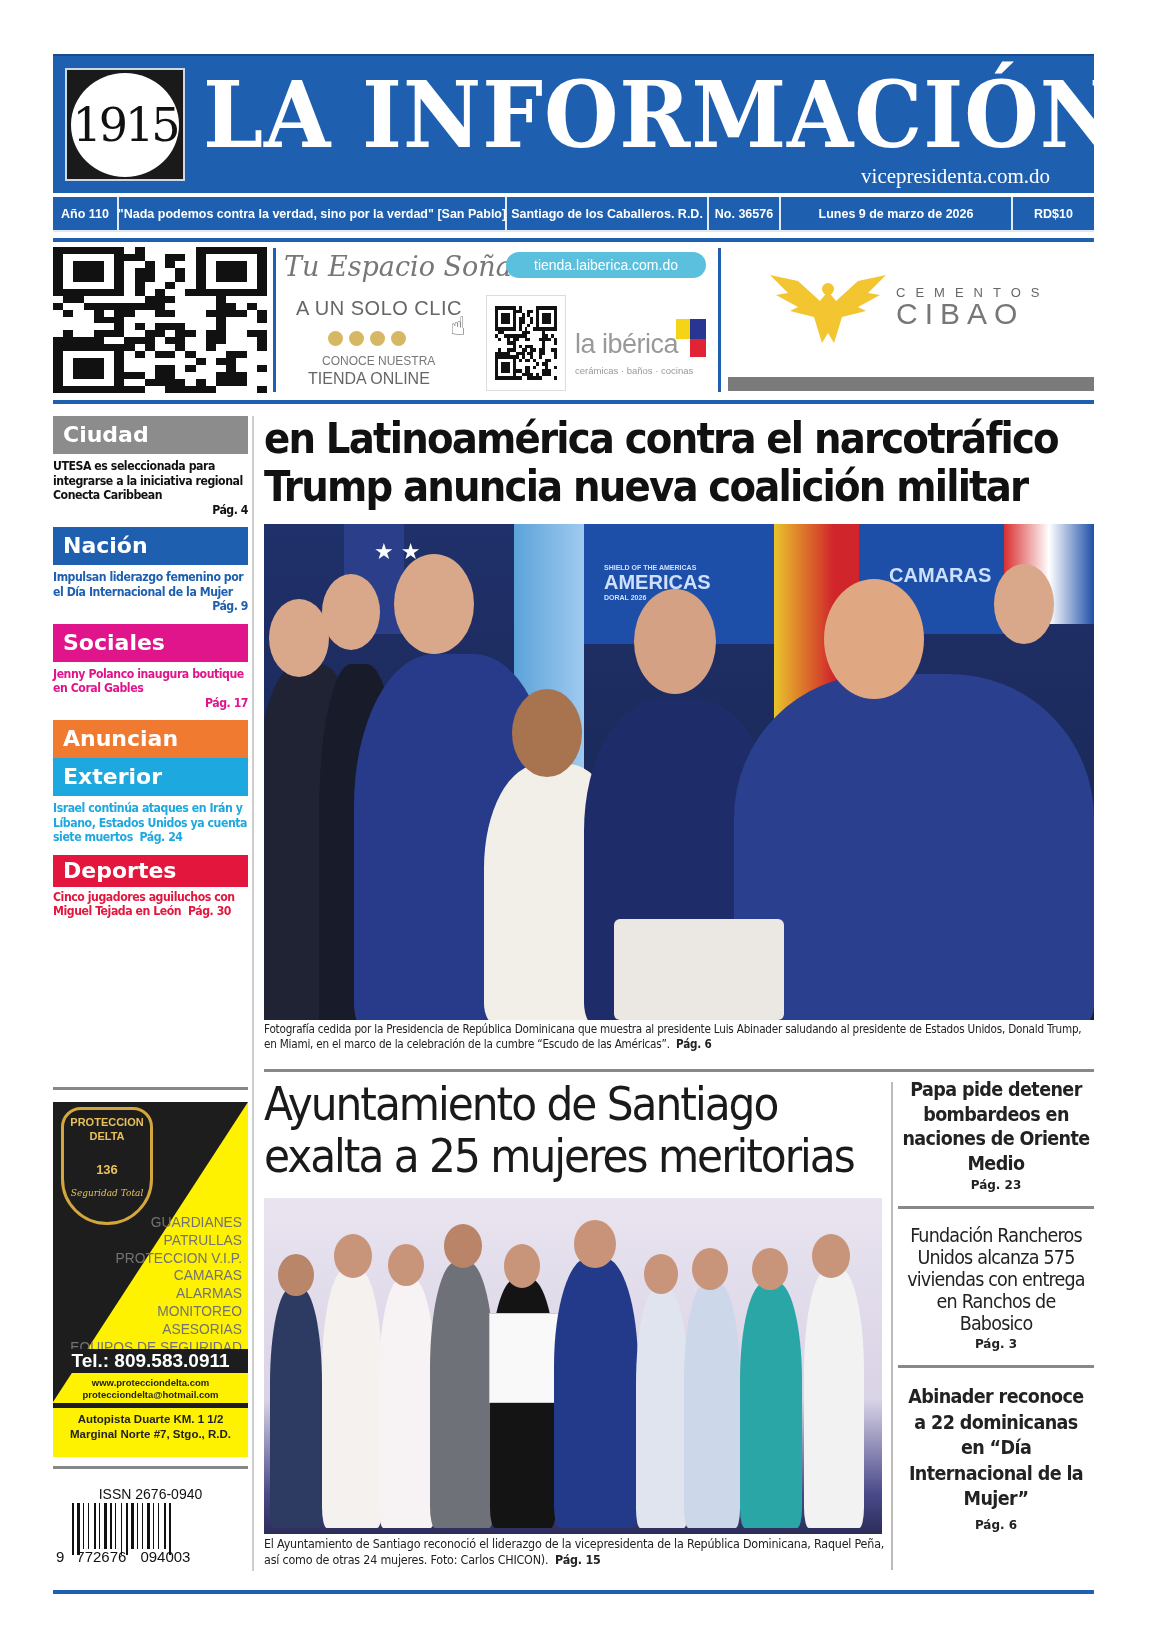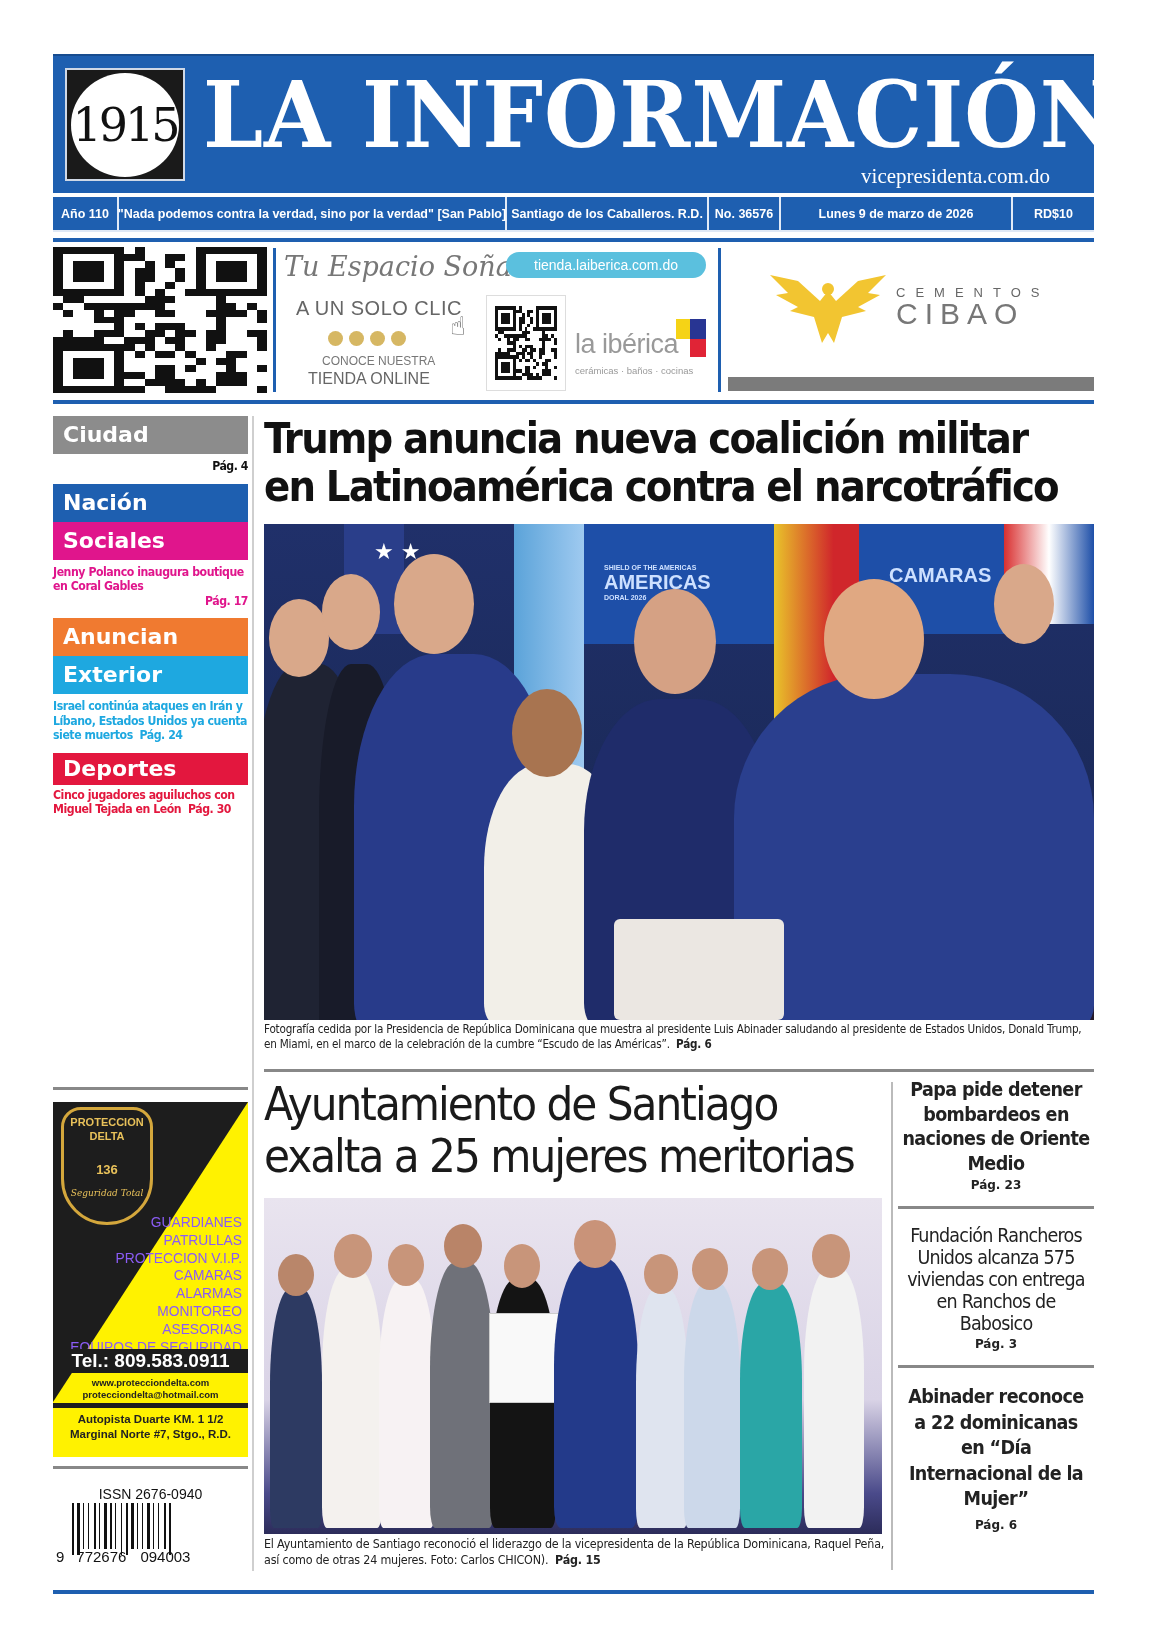--- a/index.html
+++ b/index.html
@@ -60,21 +60,21 @@
   #vrule-main { left: 252px; top: 416px; width: 2px; height: 1155px; background:#cfcfcf; }
 
   
   #ad-delta { left: 53px; top: 1102px; width: 195px; height: 355px; background:#fff200; overflow:hidden; }
   #delta-dark { left:0; top:0; width:195px; height: 300px; background:#1d1d1d; clip-path: polygon(0 0, 100% 0, 100% 0%, 0 100%); }
   #delta-shield { left: 8px; top: 5px; width: 92px; height: 118px; border: 3px solid #d4a73c; border-radius: 20px 20px 46px 46px; background:#1d1d1d; }
   #delta-shield .t1 { position:absolute; left:0; top:6px; width:100%; text-align:center; color:#e8c15a; font-family:"Liberation Sans", sans-serif; font-weight:bold; font-size: 11px; }
   #delta-shield .t2 { position:absolute; left:0; top:20px; width:100%; text-align:center; color:#e8c15a; font-family:"Liberation Sans", sans-serif; font-weight:bold; font-size: 11px; }
   #delta-shield .t3 { position:absolute; left:0; top:52px; width:100%; text-align:center; color:#e8c15a; font-family:"Liberation Sans", sans-serif; font-weight:bold; font-size: 13px; }
   #delta-shield .t4 { position:absolute; left:0; top:78px; width:100%; text-align:center; color:#e8c15a; font-family:"DejaVu Serif", serif; font-style:italic; font-size: 9px; }
-  #delta-services { right: 6px; top: 112px; text-align:right; font-family:"Liberation Sans", sans-serif; font-size: 13.8px; line-height: 17.8px; color:#8b5cf6; }
+  #delta-services { right: 6px; top: 112px; text-align:right; font-family:"Liberation Sans", sans-serif; font-size: 13.8px; line-height: 17.8px; color:#737373; }
   #delta-tel { left: 0; top: 247px; width: 195px; height: 24px; background:#1d1d1d; color:#fff; font-family:"Liberation Sans", sans-serif; font-weight:bold; font-size: 19px; display:flex; align-items:center; justify-content:center; white-space:nowrap; }
   #delta-web { left:0; top: 275px; width:195px; text-align:center; font-family:"Liberation Sans", sans-serif; font-weight:bold; font-size: 9.5px; line-height: 12px; color:#222; }
   #delta-bar { left:0; top: 301px; width:195px; height:5px; background:#1d1d1d; }
   #delta-addr { left:0; top: 310px; width:195px; text-align:center; font-family:"Liberation Sans", sans-serif; font-weight:bold; font-size: 11.5px; line-height: 15px; color:#222; }
   #ad-delta-rule { left: 53px; top: 1466px; width: 195px; height: 3px; background:#888; }
 
   
   #issn { left: 53px; top: 1486px; width: 195px; text-align:center; font-family:"Liberation Sans", sans-serif; font-size: 14px; color:#111; }
   #barcode { left: 72px; top: 1503px; width: 160px; height: 50px; display:flex; align-items:flex-start; gap:1px; }
   #barcode i { display:block; background:#111; height: 46px; }
@@ -1051,24 +1051,25 @@
   <div id="cementos" class="abs">CEMENTOS</div>
   <div id="cibao" class="abs">CIBAO</div>
   <div id="cibao-grey" class="abs"></div>
 </div>
 
 <div class="abs blue-rule" style="top:400px"></div>
 
 <div id="sidebar" class="abs">
   <div>
     <div class="sec-label" style="background:#8c8c8c">Ciudad</div>
-    <div class="sec-text" style="color:#111"><span class="pag">Pág. 4</span></div>
+    <div class="sec-text" style="color:#111"><span>UTESA es seleccionada para integrarse a la iniciativa regional Conecta Caribbean</span><span class="pag">Pág. 4</span></div>
   </div>
   <div>
     <div class="sec-label" style="background:#1e5fb0">Nación</div>
+    <div class="sec-text" style="color:#1e5fb0"><span>Impulsan liderazgo femenino por el Día Internacional de la Mujer</span><span class="pag">Pág. 9</span></div>
   </div>
   <div>
     <div class="sec-label" style="background:#e0158c">Sociales</div>
     <div class="sec-text" style="color:#e0158c"><span>Jenny Polanco inaugura boutique en Coral Gables</span><span class="pag">Pág. 17</span></div>
   </div>
   <div>
     <div class="sec-label" style="background:#f07a30">Anuncian</div>
   </div>
   <div>
     <div class="sec-label" style="background:#1ea8e0">Exterior</div>
@@ -1153,22 +1154,22 @@
     <i style="width: 2px;"></i>
     <i style="width: 1px; background: transparent;"></i>
     <i style="width: 2px; height: 52px;"></i>
     <i style="width: 1px; background: transparent;"></i>
   </div>
 <div id="barcode-digits" class="abs">
   <span>9</span><span style="display:inline-block;width:12px"></span><span>772676</span><span style="display:inline-block;width:14px"></span><span>094003</span>
 </div>
 
 <div id="headline-1" class="abs">
+  <div>en Latinoamérica contra el narcotráfico</div>
   <div>Trump anuncia nueva coalición militar</div>
-  <div>en Latinoamérica contra el narcotráfico</div>
 </div>
 
 <div id="photo-1" class="abs">
 
   <div class="flag" style="left:80px;top:0;width:60px;height:110px;background:#2a3e8a;"></div>
   <div class="flag" style="left:110px;top:15px;color:#fff;font-size:22px;">★ ★</div>
   <div class="flag" style="left:250px;top:0;width:70px;height:260px;background:linear-gradient(90deg,#5ba3d9,#9fcaf0);"></div>
   <div class="flag" style="left:320px;top:0;width:190px;height:120px;background:#1e4fa8;"></div>
   <div class="flag" style="left:340px;top:40px;color:#cde0ff;font-family:'Liberation Sans',sans-serif;font-weight:bold;font-size:20px;"><span style="font-size:7px;display:block">SHIELD OF THE AMERICAS</span>AMERICAS<span style="font-size:7px;display:block">DORAL 2026</span></div>
   <div class="flag" style="left:510px;top:0;width:85px;height:240px;background:linear-gradient(90deg,#e9c42a,#d0262b 70%);"></div>

